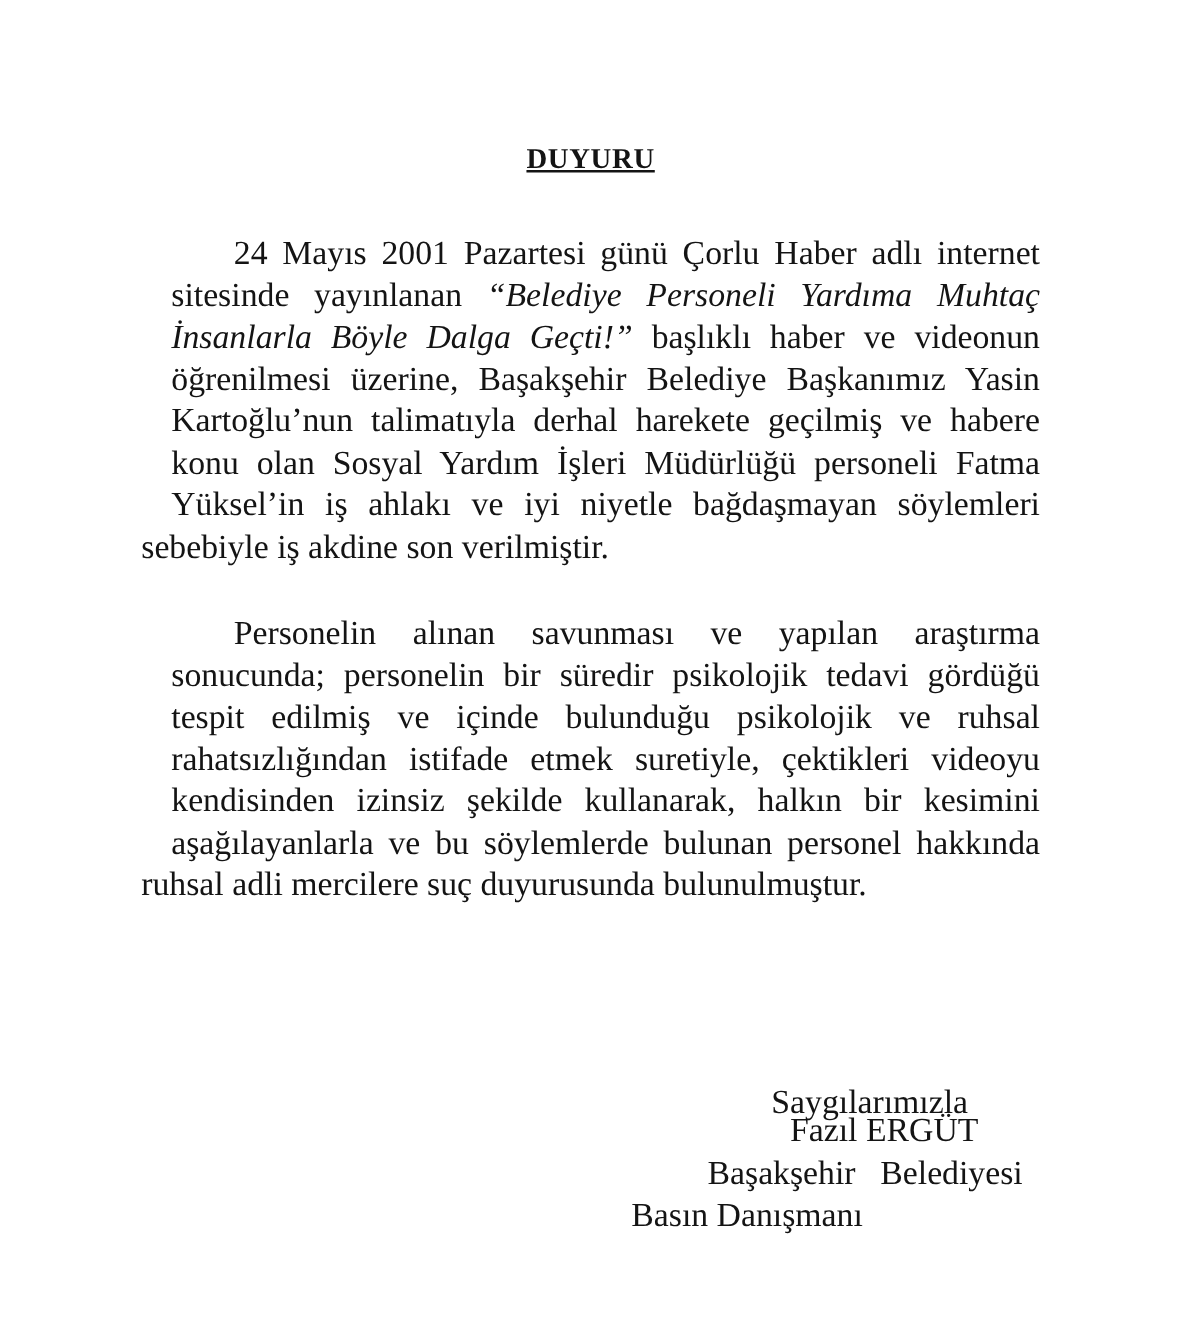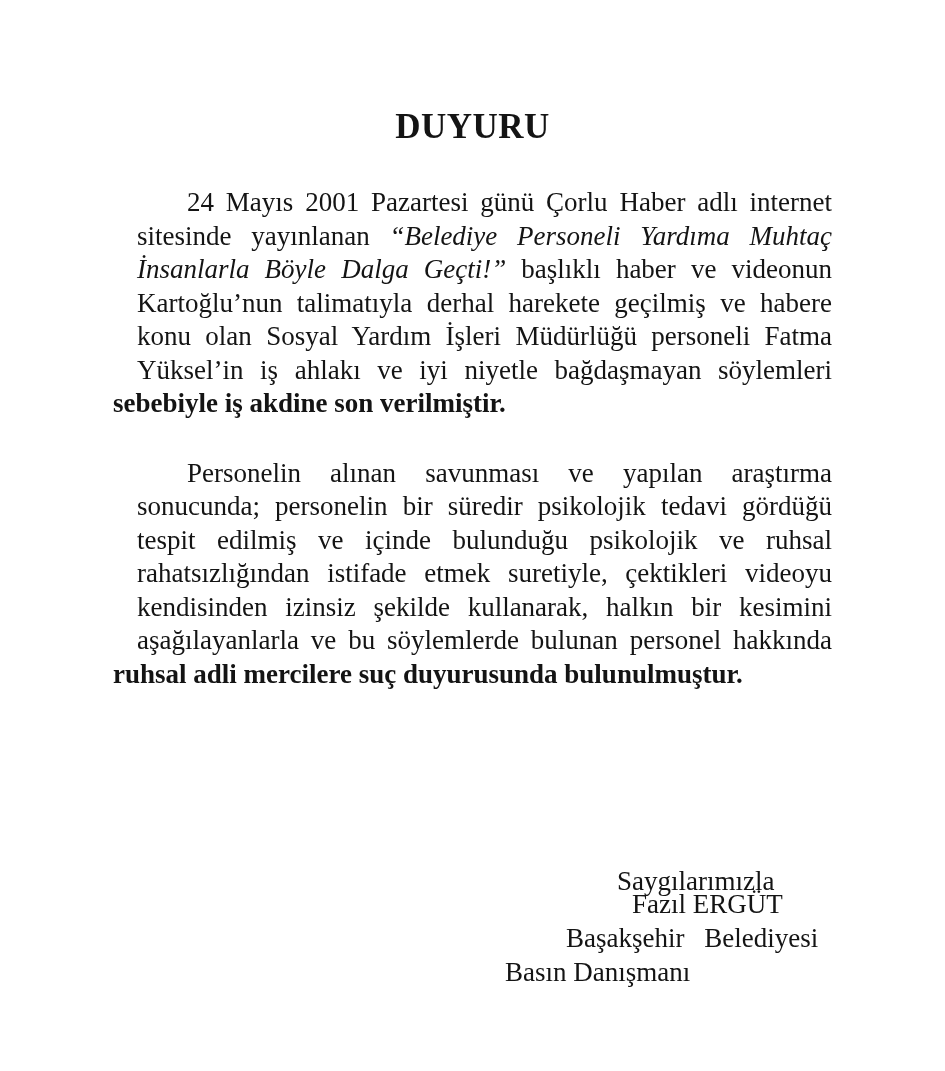--- a/index.html
+++ b/index.html
@@ -16,45 +16,45 @@
     font-family: "Liberation Serif", "DejaVu Serif", serif;
     overflow: hidden;
   }
   .title {
     position: absolute;
     top: 106px;
     left: 113px;
     width: 719px;
     margin: 0;
     text-align: center;
-    font-size: 35px;
+    font-size: 23px;
     line-height: 42px;
     font-weight: bold;
     letter-spacing: 0.5px;
+    text-decoration: underline;
   }
   .content {
     position: absolute;
     top: 186px;
     left: 113px;
     width: 719px;
     font-size: 27px;
     line-height: 33.5px;
   }
   .para { margin: 0; }
   .para-2 { margin-top: 36px; }
   .jline {
     text-align: justify;
     text-align-last: justify;
     margin-left: 24px;
   }
   .first-line { text-indent: 50px; }
   .last-line {
     text-align: center;
     text-align-last: left;
-    font-weight: bold;
   }
   .it { font-style: italic; }
   .sig {
     position: absolute;
     font-size: 27px;
     line-height: 34px;
     white-space: nowrap;
   }
   .sig-closing { top: 820px; left: 617px; margin-top: 44px; }
   .sig-name    { top: 887px; left: 632px; }
@@ -67,20 +67,21 @@
 <div class="page">
 
   <h1 class="title">DUYURU</h1>
 
   <div class="content">
 
     <div class="para para-1">
       <div class="jline first-line"><span>24 Mayıs 2001 Pazartesi günü Çorlu Haber adlı internet</span></div>
       <div class="jline"><span>sitesinde yayınlanan </span><span class="it">“Belediye Personeli Yardıma Muhtaç</span></div>
       <div class="jline"><span class="it">İnsanlarla Böyle Dalga Geçti!”</span><span> başlıklı haber ve videonun</span></div>
+      <div class="jline"><span>öğrenilmesi üzerine, Başakşehir Belediye Başkanımız Yasin</span></div>
       <div class="jline"><span>Kartoğlu’nun talimatıyla derhal harekete geçilmiş ve habere</span></div>
       <div class="jline"><span>konu olan Sosyal Yardım İşleri Müdürlüğü personeli Fatma</span></div>
       <div class="jline"><span>Yüksel’in iş ahlakı ve iyi niyetle bağdaşmayan söylemleri</span></div>
       <div class="last-line"><span>sebebiyle iş akdine son verilmiştir.</span></div>
     </div>
 
     <div class="para para-2">
       <div class="jline first-line"><span>Personelin alınan savunması ve yapılan araştırma</span></div>
       <div class="jline"><span>sonucunda; personelin bir süredir psikolojik tedavi gördüğü</span></div>
       <div class="jline"><span>tespit edilmiş ve içinde bulunduğu psikolojik ve ruhsal</span></div>

